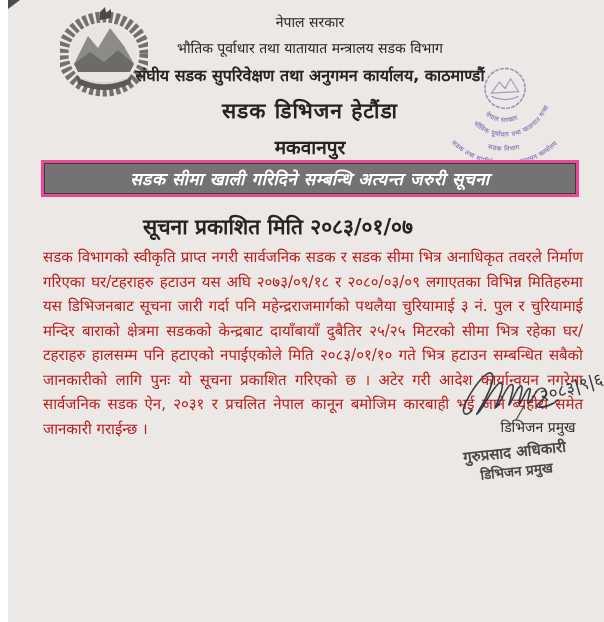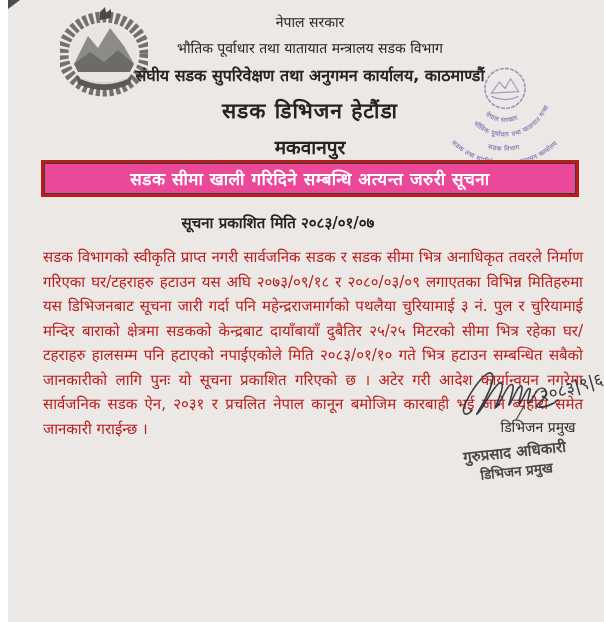--- a/index.html
+++ b/index.html
@@ -31,31 +31,31 @@
     position:absolute;left:425px;top:52px;width:180px;height:140px;
     overflow:visible;opacity:.8;
   }
   .office-stamp text{
     font-family:"DejaVu Sans", sans-serif;
     font-size:8px;font-weight:bold;letter-spacing:.5px;
   }
   
   .banner{
     position:absolute;left:33px;top:160px;width:532px;height:31px;
-    background:#ec4899;
-    border:3px solid #b91c1c;
+    background:#737373;
+    border:3px solid #ec4899;
     box-shadow:inset 0 0 0 1px #3d3c3b;
     color:#fff;
     display:flex;align-items:center;justify-content:center;
-    font-size:17px;font-weight:bold;letter-spacing:.5px;
+    font-size:17px;font-weight:bold;letter-spacing:.5px;font-style:italic;
   }
   
   .pub-date{
     position:absolute;left:0;top:212px;width:540px;text-align:center;
-    font-size:15px;font-weight:bold;
+    font-size:21px;font-weight:bold;
   }
   .body-text{
     position:absolute;left:35px;top:245px;width:540px;
     font-size:15px;line-height:24.5px;
     text-align:justify;
     color:#b91c1c;
   }
   
   .signature{position:absolute;left:450px;top:362px;width:150px;height:66px;overflow:visible;}
   .sig-title{

